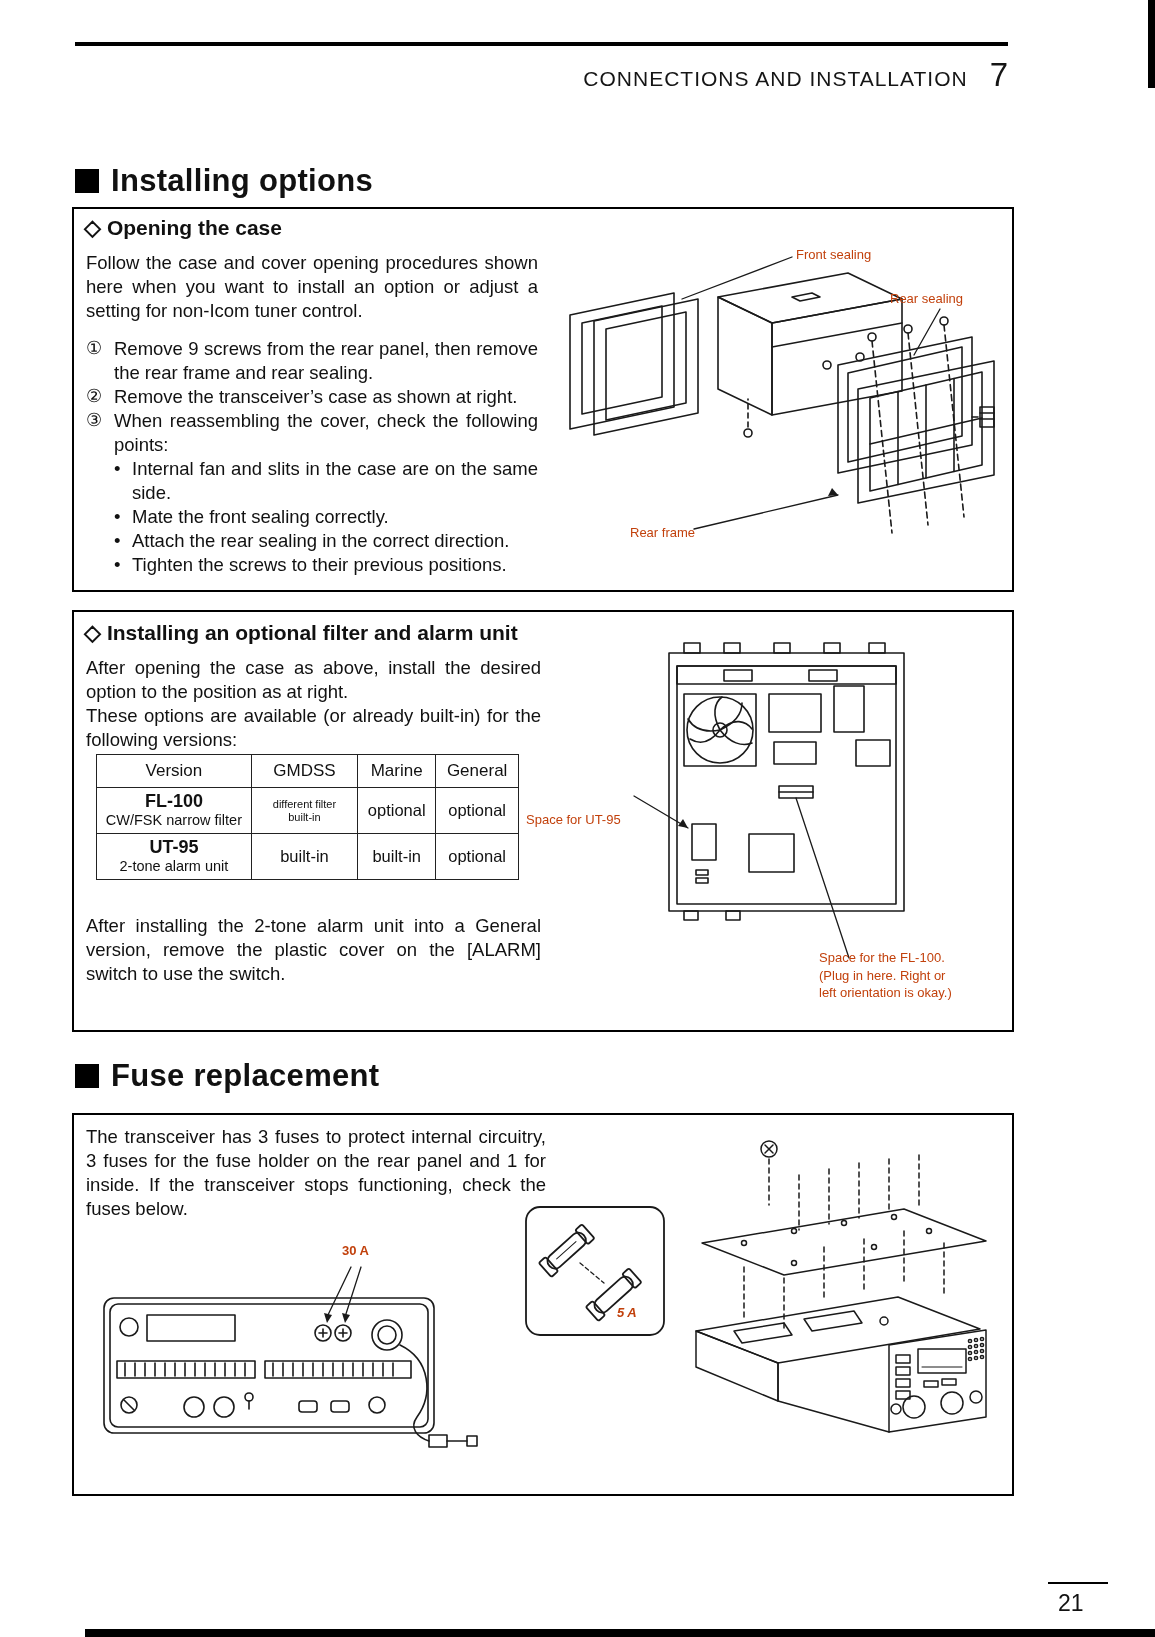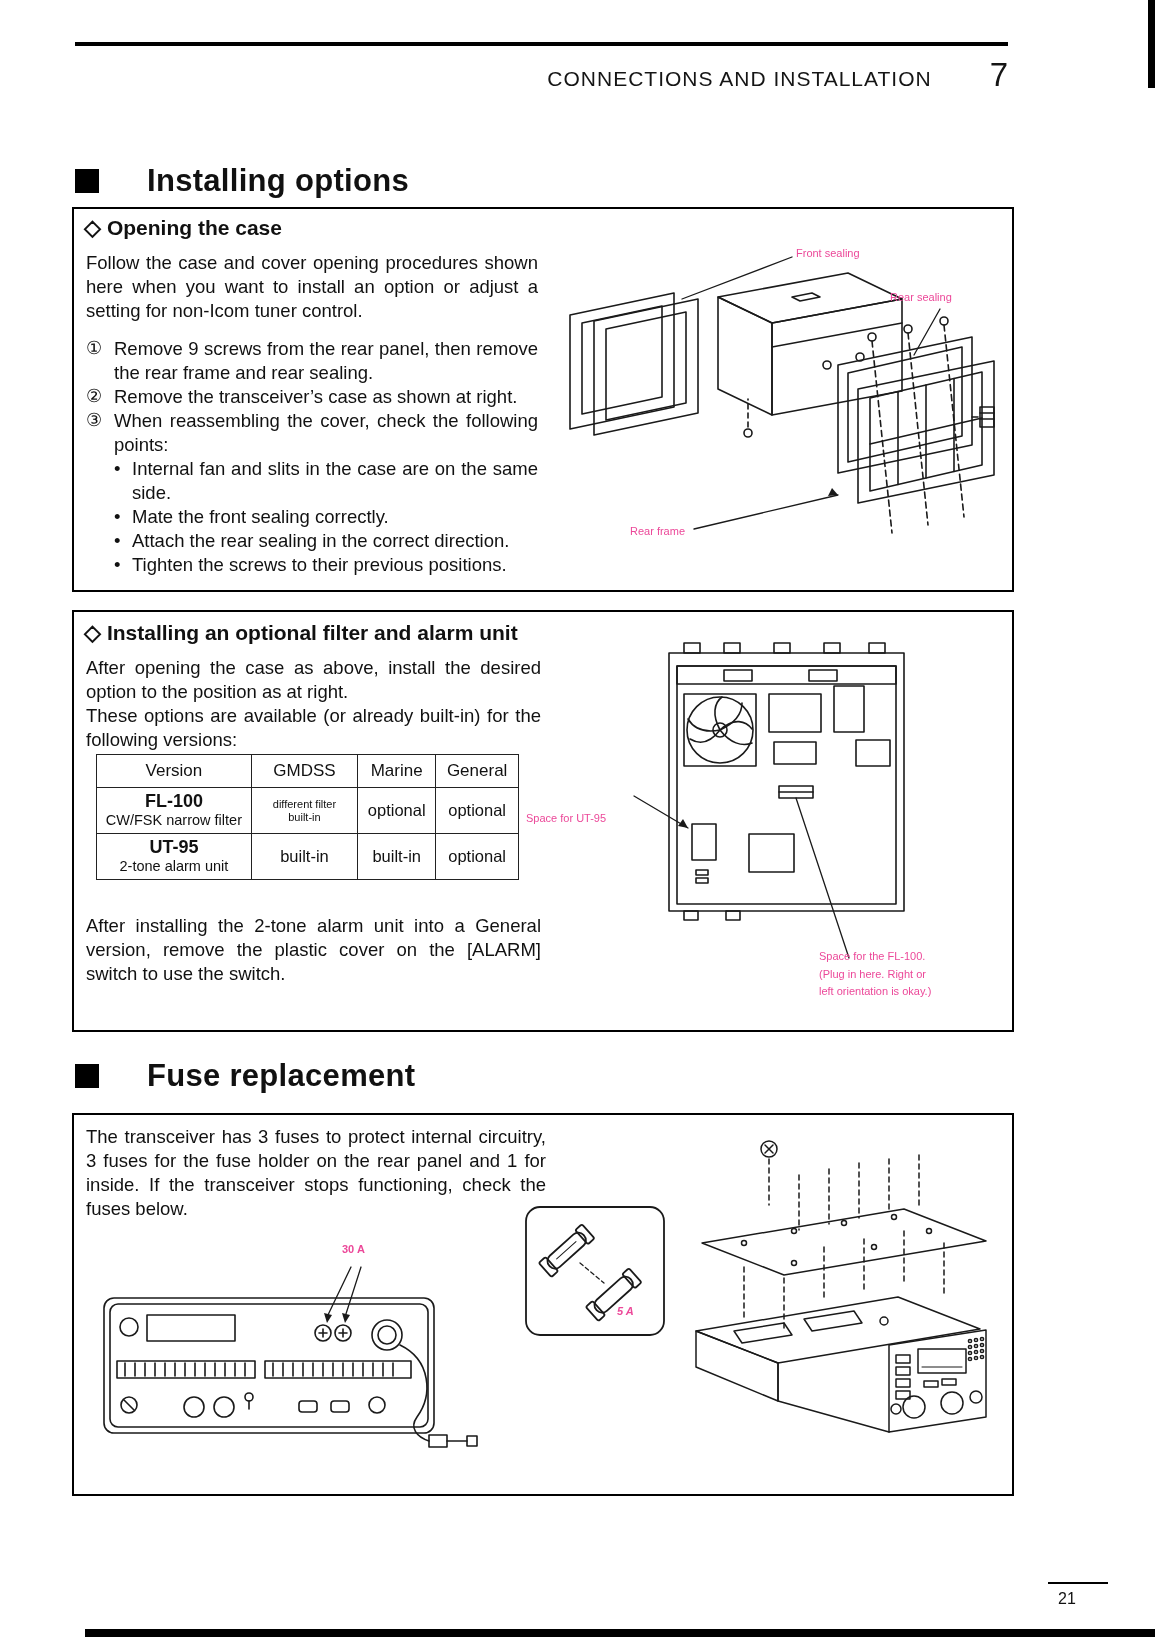--- a/index.html
+++ b/index.html
@@ -1,53 +1,53 @@
 <!DOCTYPE html>
 <html><head>
 <meta charset="utf-8">
 <style>
   html,body { margin:0; padding:0; background:#e8e8e8; }
   .page {
     position:relative; width:1155px; height:1637px; margin:0 auto;
     background:#ffffff; overflow:hidden;
     font-family:"Liberation Sans", sans-serif; color:#111;
   }
-  .abs { position:absolute;gap:36px; }
+  .abs { position:absolute; }
   .rule { background:#000; }
   .hdr-row { display:flex; align-items:baseline; justify-content:flex-end; }
   .hdr-title { font-size:21px; letter-spacing:1px; color:#151515; }
   .hdr-chapter { font-size:33px; margin-left:22px; color:#151515; }
   .sec-heading { display:flex; align-items:center; font-weight:bold; font-size:31px; letter-spacing:0.3px; }
   .sec-square { width:24px; height:24px; background:#000; margin-right:12px; flex:none; }
   .box { position:absolute; border:2.5px solid #000; background:#fff; }
   .box-title { position:absolute; font-weight:bold; font-size:21px; display:flex; align-items:baseline; }
   .diamond { font-size:22px; font-weight:bold; margin-right:6px; }
   .para { position:absolute; font-size:18.5px; line-height:1.3; text-align:justify; }
   .steps { position:absolute; font-size:18.5px; line-height:1.3; }
   .step { display:flex; }
   .step-marker { width:28px; flex:none; font-size:18px; }
   .step-text { flex:1; text-align:justify; }
   .bullet { display:flex; margin-left:28px; }
   .bullet-marker { width:18px; flex:none; }
   .bullet-text { flex:1; text-align:justify; }
-  .ill-label { position:absolute; font-size:11px; color:#ec4899; white-space:nowrap; }
+  .ill-label { position:absolute; font-size:13px; color:#c2410c; white-space:nowrap; }
   .ill-label.bold { font-weight:bold; }
   table.opt { border-collapse:collapse; position:absolute; }
   table.opt td, table.opt th {
     border:1.7px solid #222; text-align:center; vertical-align:middle;
     font-weight:normal; padding:2px 4px;
   }
   table.opt th { font-size:17px; height:28px; }
   td.ver { text-align:left; padding-left:8px; }
   .ver-name { font-weight:bold; font-size:18px; line-height:1.1; }
   .ver-sub { font-size:14.5px; line-height:1.15; }
   .cell-main { font-size:16.5px; }
   .cell-small { font-size:11px; line-height:1.15; }
   svg.line-art { position:absolute; overflow:visible; }
-  .pagenum { position:absolute; font-size:16px; }
+  .pagenum { position:absolute; font-size:23px; }
 </style>
 </head>
 <body>
 
 <div class="page">
 
   <div class="abs rule" style="left:75px; top:42px; width:933px; height:4px;"></div>
   <div class="abs hdr-row" style="left:420px; top:56px; width:588px;">
     <span class="hdr-title">CONNECTIONS AND INSTALLATION</span>
     <span class="hdr-chapter">7</span>

